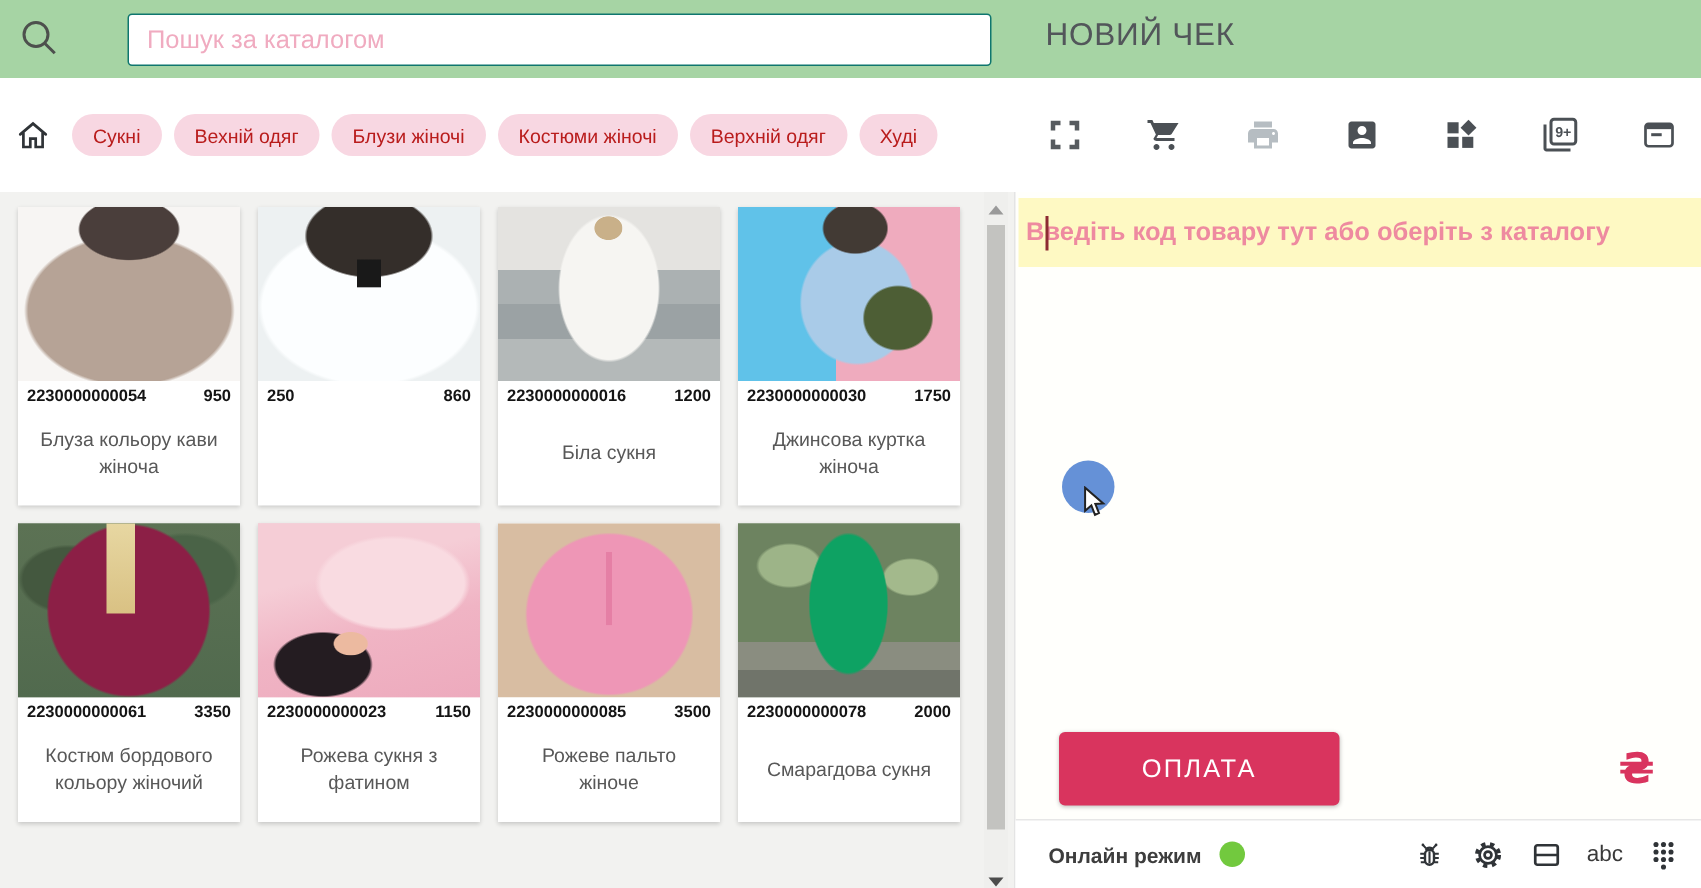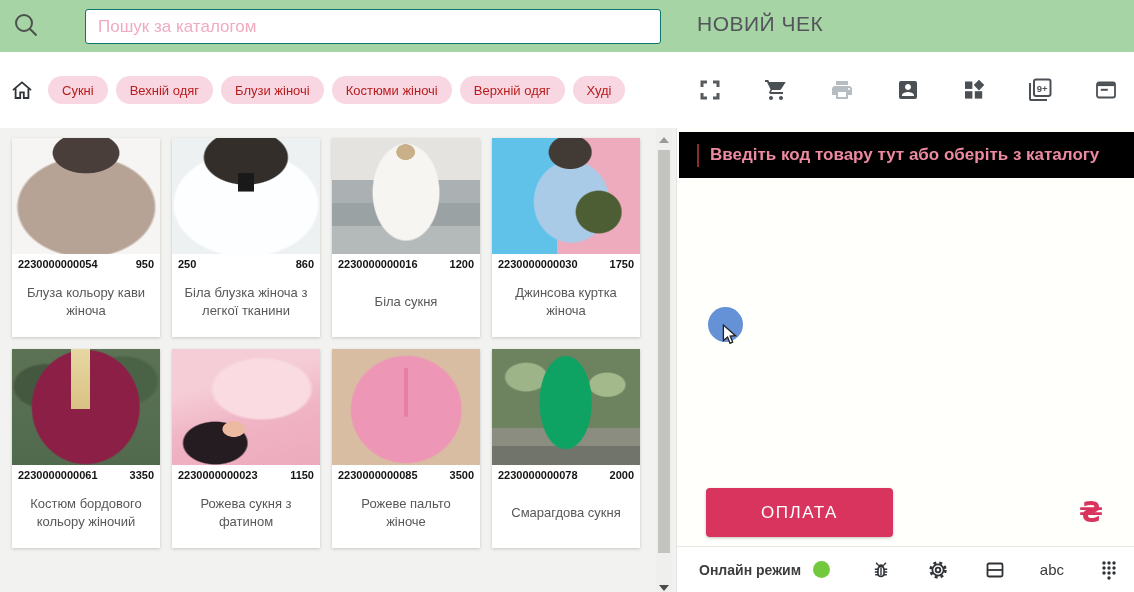--- a/index.html
+++ b/index.html
@@ -118,21 +118,21 @@
   .sb-up { position:absolute; top:9px; left:3px; width:0; height:0;
     border-left:5px solid transparent; border-right:5px solid transparent; border-bottom:6px solid #9a9a9a; }
   .sb-thumb { position:absolute; left:2px; top:22px; width:12px; height:403px; background:#c3c3c0; }
   .sb-down { position:absolute; bottom:1px; left:3px; width:0; height:0;
     border-left:5px solid transparent; border-right:5px solid transparent; border-top:6px solid #4c4c4c; }
   
   .receipt { position:absolute; left:676px; top:128px; width:458px; height:464px;
     background:#fffffc; border-left:1px solid #e4e4e4; }
   .code-input {
     position:absolute; left:2px; top:4px; width:455px; height:46px;
-    background:#000000; border:none; outline:none; padding:0 10px 0 31px;
+    background:#fef9c3; border:none; outline:none; padding:0 10px 0 5px;
     font-size:17px; font-weight:bold; color:#b04a5e; font-family:inherit;
   }
   .code-input::placeholder { color:#ee8aa0; opacity:1; }
   .caret { position:absolute; left:20px; top:16px; width:2px; height:23px; background:#8d2b33; }
   .touch-circle { position:absolute; left:31px; top:179px; width:35px; height:35px;
     border-radius:50%; background:rgba(74,126,208,.85); }
   .cursor-arrow { position:absolute; left:45px; top:196px; }
   .pay-button {
     position:absolute; left:29px; top:360px; width:187px; height:49px;
     background:#d9345e; color:#fff; border:none; border-radius:4px;
@@ -140,21 +140,21 @@
     box-shadow:0 1px 3px rgba(0,0,0,.25);
   }
   .currency { position:absolute; left:402px; top:368px; font-size:28px; font-weight:bold;
     color:#d9345e; font-family:"DejaVu Sans", sans-serif; }
   .statusbar {
     position:absolute; left:0; bottom:0; width:458px; height:46px; background:#fff;
     border-top:1px solid #e7e7e7; display:flex; align-items:center; padding:0 14px 0 22px;
   }
   .online-label { font-size:14px; color:#3d3d3d; font-weight:bold; }
   .online-dot { width:17px; height:17px; border-radius:50%; background:#72c93e; margin-left:12px; }
-  .status-icons { margin-left:auto; display:flex; align-items:center; gap:33px; }
+  .status-icons { margin-left:auto; display:flex; align-items:center; gap:15px; }
   .status-btn { background:none; border:none; padding:0; cursor:pointer; width:24px; height:24px; }
   .abc-label { font-size:15px; color:#3a3a3a; cursor:pointer; }
 </style>
 </head>
 <body>
 
 <div class="topbar">
   <svg class="search-icon" viewBox="0 0 30 30">
     <circle cx="13" cy="13" r="8" fill="none" stroke="#4d504d" stroke-width="2"></circle>
     <line x1="18.8" y1="18.8" x2="25.5" y2="25.5" stroke="#4d504d" stroke-width="2"></line>
@@ -235,21 +235,20 @@
       </div>
       <div class="card-name">Блуза кольору кави жіноча</div>
     </div>
 
     <div class="card">
       <div class="card-img" data-photo="p2"></div>
       <div class="card-info">
         <span>250</span>
         <span>860</span>
       </div>
-      <div class="card-name">Біла блузка жіноча з легкої тканини</div>
     </div>
 
     <div class="card">
       <div class="card-img" data-photo="p3"></div>
       <div class="card-info">
         <span>2230000000016</span>
         <span>1200</span>
       </div>
       <div class="card-name">Біла сукня</div>
     </div>

